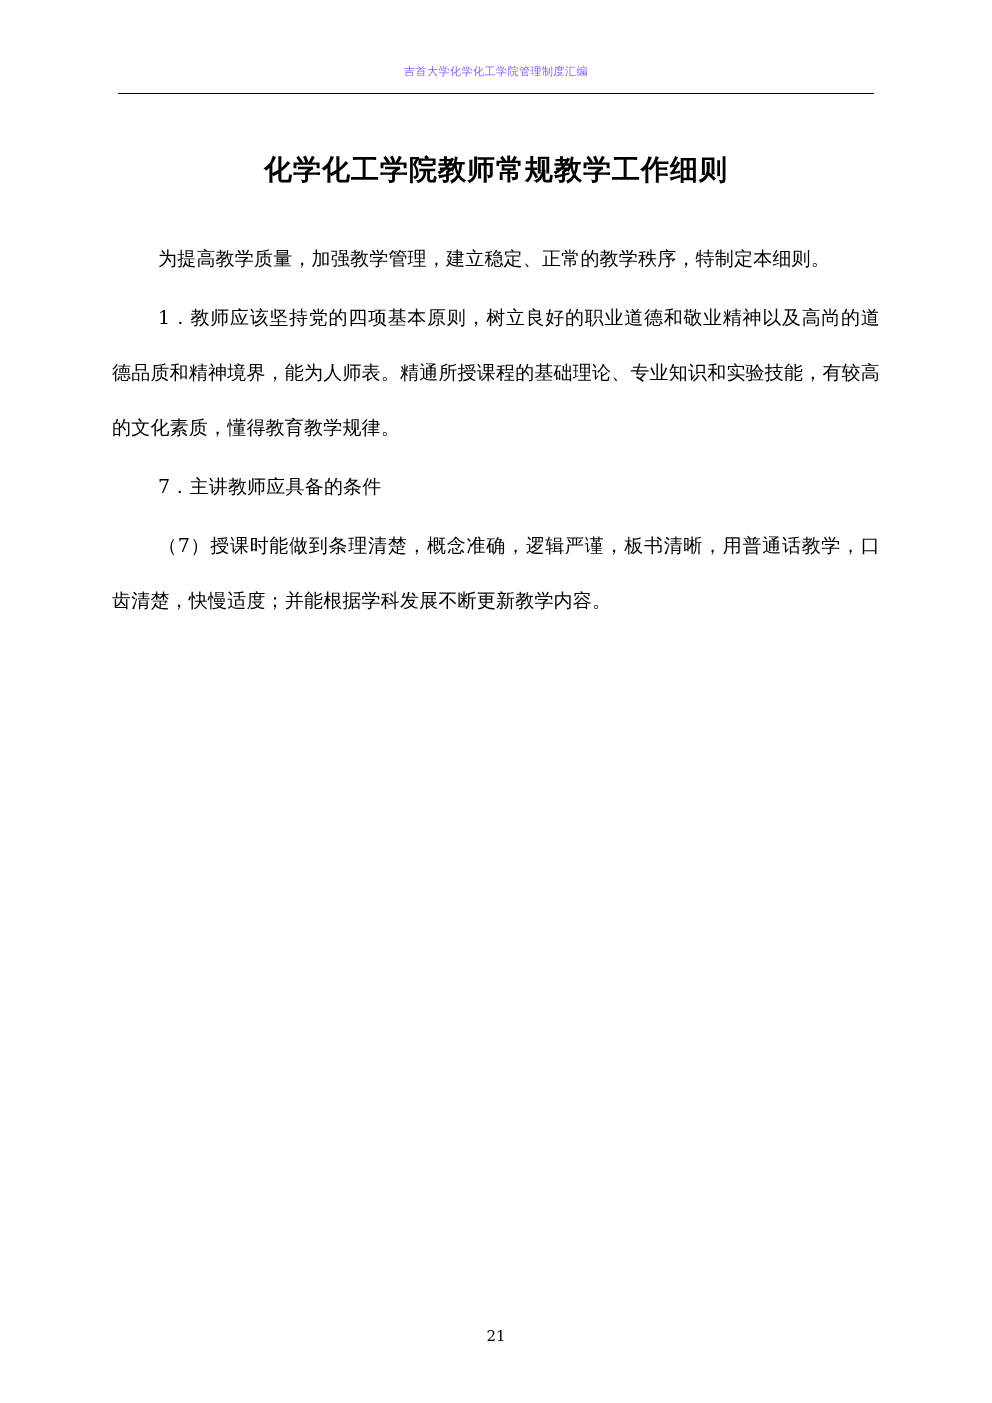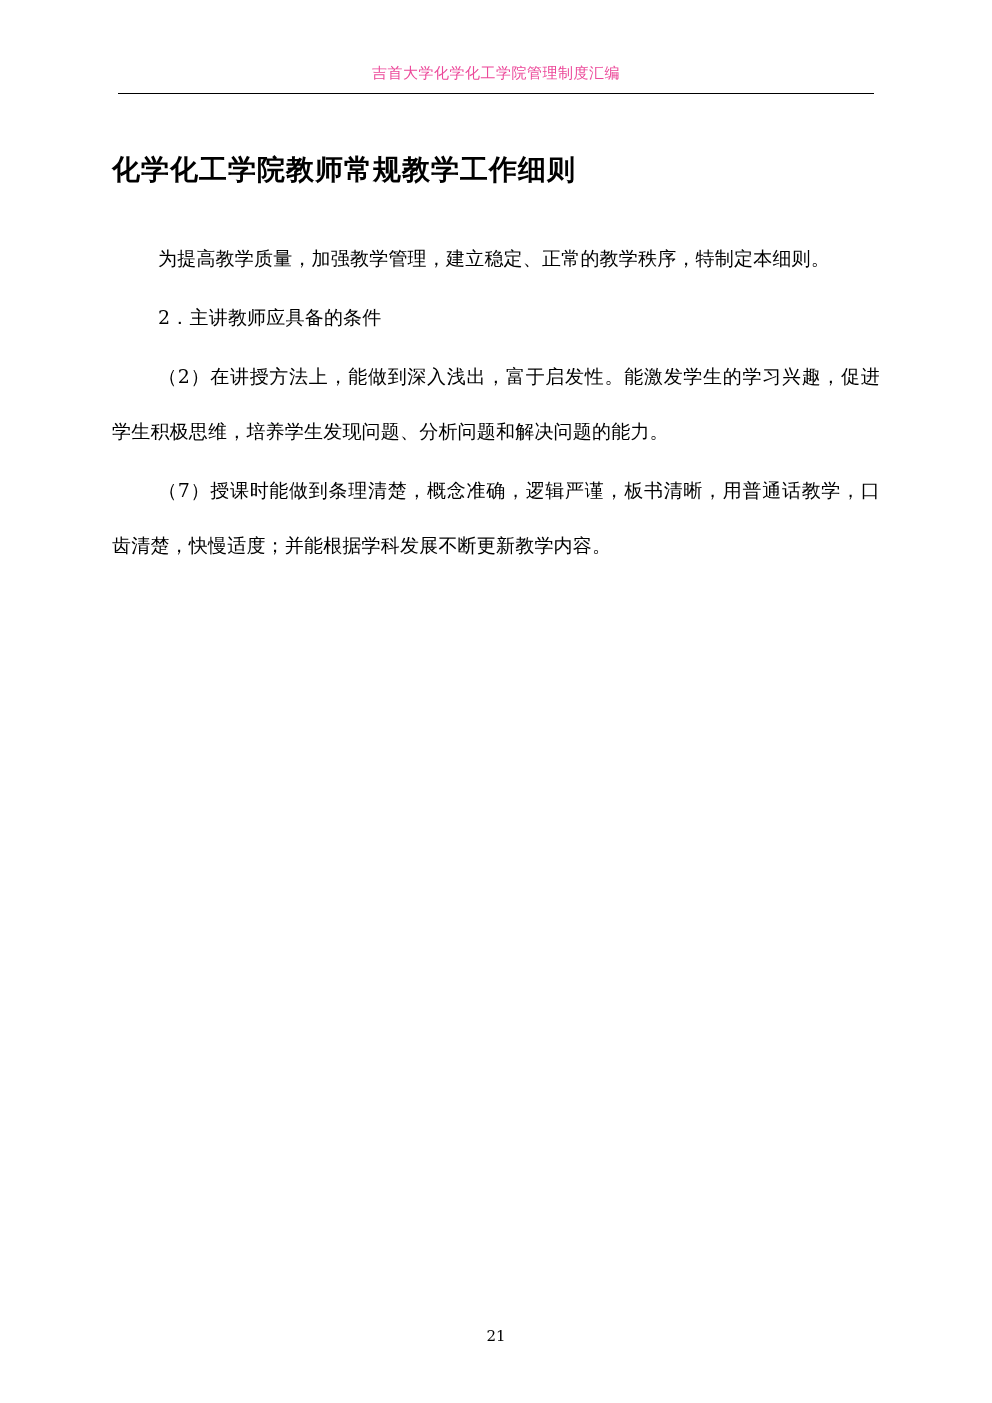--- a/index.html
+++ b/index.html
@@ -22,41 +22,42 @@
     padding: 0;
     position: relative;
   }
   
   .header {
     position: absolute;
     top: 64px;
     left: 118px;
     width: 756px;
     text-align: center;
-    font-size: 15px;
+    font-size: 11px;
     font-family: "DejaVu Serif", "Liberation Serif", serif;
     letter-spacing: 0.5px;
-    color: #ec4899;
+    color: #8b5cf6;
   }
   .header-rule {
     position: absolute;
     top: 93px;
     left: 118px;
     width: 756px;
     height: 0;
     border-top: 1.6px solid #000;
   }
   
   .content {
     position: absolute;
     top: 150px;
     left: 112px;
     width: 768px;
   }
   .doc-title {
+    text-align: center;
     font-size: 28px;
     font-weight: bold;
     font-family: "DejaVu Serif", "Liberation Serif", serif;
     letter-spacing: 1px;
     margin: 0 0 42px 0;
     line-height: 1.4;
   }
   p.para {
     margin: 0 0 4px 0;
     font-size: 19px;
@@ -92,25 +93,25 @@
   <div class="header">吉首大学化学化工学院管理制度汇编</div>
   <div class="header-rule"></div>
 
   <div class="content">
 
     <h1 class="doc-title">化学化工学院教师常规教学工作细则</h1>
 
     <p class="para indent2">为提高教学质量，加强教学管理，建立稳定、正常的教学秩序，特制定本细则。</p>
 
 
+    <p class="para indent2">1．教师应该坚持党的四项基本原则，树立良好的职业道德和敬业精神以及高尚的道德品质和精神境界，能为人师表。精通所授课程的基础理论、专业知识和实验技能，有较高的文化素质，懂得教育教学规律。</p>
 
-    <p class="para indent2">2．主讲教师应具备的条件</p>
+    <p class="para indent2">7．主讲教师应具备的条件</p>
 
 
-    <p class="para indent2">（2）在讲授方法上，能做到深入浅出，富于启发性。能激发学生的学习兴趣，促进学生积极思维，培养学生发现问题、分析问题和解决问题的能力。</p>
 
     <p class="para indent2">（7）授课时能做到条理清楚，概念准确，逻辑严谨，板书清晰，用普通话教学，口齿清楚，快慢适度；并能根据学科发展不断更新教学内容。</p>
 
 
 
 
   </div>
 
   <div class="pagenum">21</div>
 

